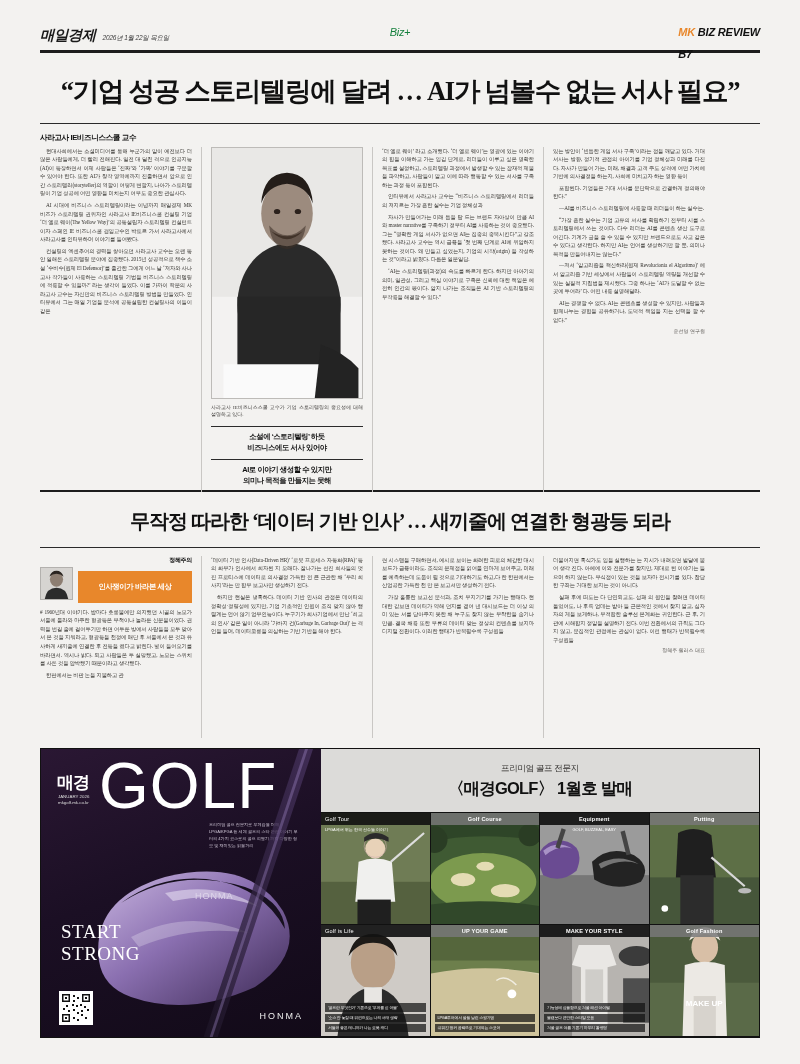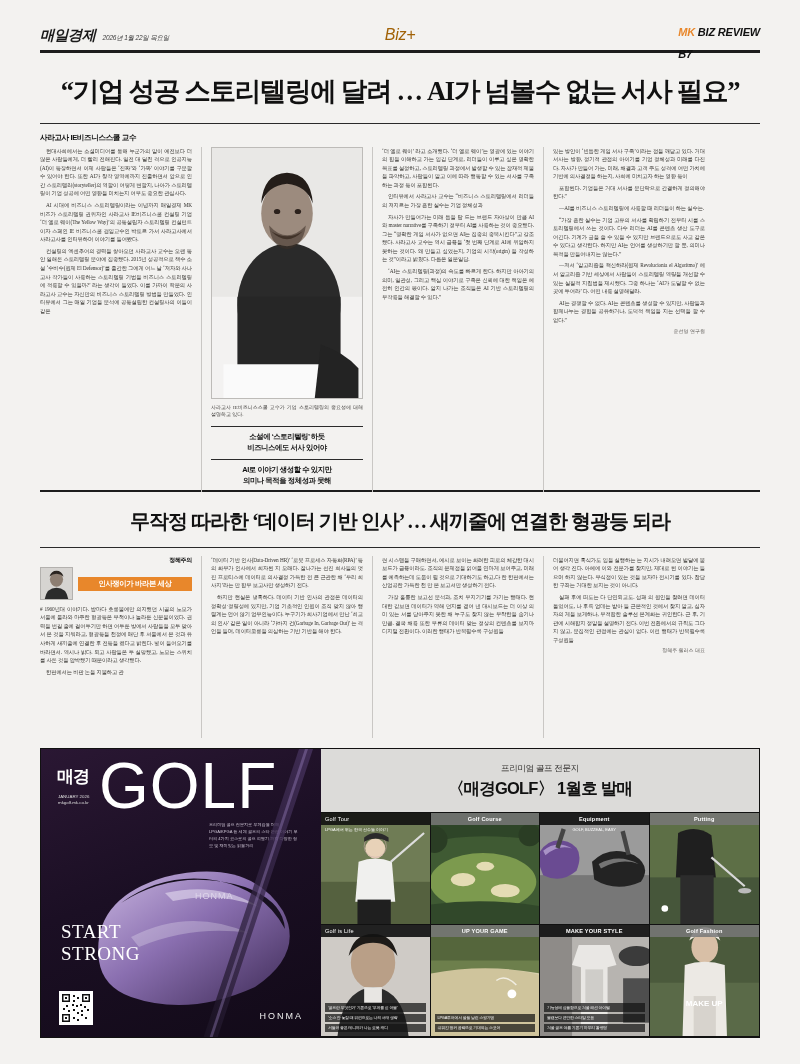--- a/index.html
+++ b/index.html
@@ -29,21 +29,21 @@
     font-weight: 700; font-size: 14.5px; color: #1a1a1a;
     letter-spacing: -0.6px;
   }
   .mh-date {
     font-family: "Liberation Sans", sans-serif;
     font-size: 6.5px; color: #3a3a3a; letter-spacing: -0.2px;
   }
   .mh-center {
     position: absolute; left: 0; right: 0; text-align: center;
     font-family: "Liberation Sans", sans-serif;
-    font-size: 16px; color: #a16207; letter-spacing: -0.3px;
+    font-size: 11px; color: #15803d; letter-spacing: -0.3px;
   }
   .mh-right {
     margin-left: auto; display: flex; align-items: baseline; gap: 10px;
     font-family: "Liberation Sans", sans-serif;
     flex-direction: column;
   }
   .mh-brand { font-size: 11px; font-weight: 700; color: #111; letter-spacing: -0.2px; }
   .mh-brand .mk { color: #e8872b; }
   .mh-page { font-size: 11px; font-weight: 700; color: #111; }
 
@@ -150,42 +150,42 @@
   }
   .col-avatar {
     width: 33px; height: 33px; background: #c2c0bd; flex: none;
     overflow: hidden; border: 1px solid #b3b1ae;
   }
   .col-avatar svg { width: 100%; height: 100%; display: block; }
   .col-brandbar {
     background: #e8872b; color: #fff;
     font-family: "Liberation Sans", sans-serif;
     font-weight: 700; font-size: 7.4px; letter-spacing: -0.4px;
-    padding: 2px 5px; text-align: center; margin-top: 10px;
+    padding: 11px 5px; text-align: center; margin-top: 4px;
   }
   .signoff2 {
     font-family: "Liberation Sans", sans-serif;
     font-size: 5px; color: #55524e; text-align: right; margin-top: 3px;
   }
 
   
   .ad {
     margin-top: 8px;
     height: 290px;
     border: 1.5px solid #111;
     display: flex;
     background: #111;
   }
   .ad-cover {
     width: 280px; flex: none; position: relative;
     background: linear-gradient(160deg,#2a1733 0%, #1b0f24 45%, #120a18 100%);
     overflow: hidden;
   }
   .ad-cover .brand-kr {
-    position: absolute; left: 16px; top: 16px; color: #fff;
+    position: absolute; left: 16px; top: 22px; color: #fff;
     font-family: "Liberation Sans", sans-serif;
     font-weight: 700; font-size: 17px; letter-spacing: -1px;
   }
   .ad-cover .brand-en {
     position: absolute; left: 58px; top: 5px; color: #fff;
     font-family: "Liberation Sans", sans-serif;
     font-weight: 400; font-size: 64px; letter-spacing: 1px; line-height: 1;
   }
   .ad-cover .issue {
     position: absolute; left: 17px; top: 45px; color: #ddd;
@@ -318,21 +318,21 @@
           </svg>
         </div>
         <div class="photo-cap">사라고사 IE비즈니스스쿨 교수가 기업 스토리텔링의 중요성에 대해 설명하고 있다.</div>
 
         <div class="subhead-block">
           <div class="subhead-rule"></div>
           <div class="subhead">소설에 ‘스토리텔링’ 하듯</div>
           <div class="subhead">비즈니스에도 서사 있어야</div>
           <div class="subhead-rule"></div>
           <div class="subhead">AI로 이야기 생성할 수 있지만</div>
-          <div class="subhead">의미나 목적을 정체성과 못해</div>
+          <div class="subhead">의미나 목적을 만들지는 못해</div>
 
         </div>
       </div>
       <div class="vline"></div>
 
       <div class="col">
         <div class="para nohang">‘더 옐로 웨이’ 라고 소개했다. ‘더 옐로 웨이’는 영광에 있는 이야기의 힘을 이해하고 가는 입김 단계로, 리더들이 이루고 싶은 명확한 목표를 설정하고, 스토리텔링 과정에서 발생할 수 있는 잠재적 제물을 파악하고, 사람들이 말고 이에 따라 행동할 수 있는 서사를 구축하는 과정 등이 포함된다.</div>
         <div class="para">인터뷰에서 사라고사 교수는 “비즈니스 스토리텔링에서 리더들의 저지르는 가장 흔한 실수는 기업 정체성과</div>
         <div class="para">자사가 만들어가는 미래 틈을 탐 드는 브랜드 자아상이 만큼 AI와 master narrative를 구축하기 정부터 AI를 사용하는 것이 중요했다. 그는 “명확한 게임 서사가 없으면 AI는 집중의 중복시킨다”고 강조했다. 사라고사 교수는 역시 금융을 ‘첫 번째 단계로 AI에 위임하지 못하는 것이다. 왜 만들고 싶었는지, 기업의 시작(origin) 을 작성하는 것”이라고 밝혔다. 다음은 일문일답.</div>
         <div class="para">‘AI는 스토리텔링(과정)의 속도를 빠르게 한다. 하지만 아아기의 의미, 일관성, 그리고 핵심 이야기로 구축은 신뢰에 대한 책임은 예전히 인간의 몫이다. 알지 나가는 조직들은 AI 기반 스토리텔링의 부작용을 해결할 수 있다.”</div>

